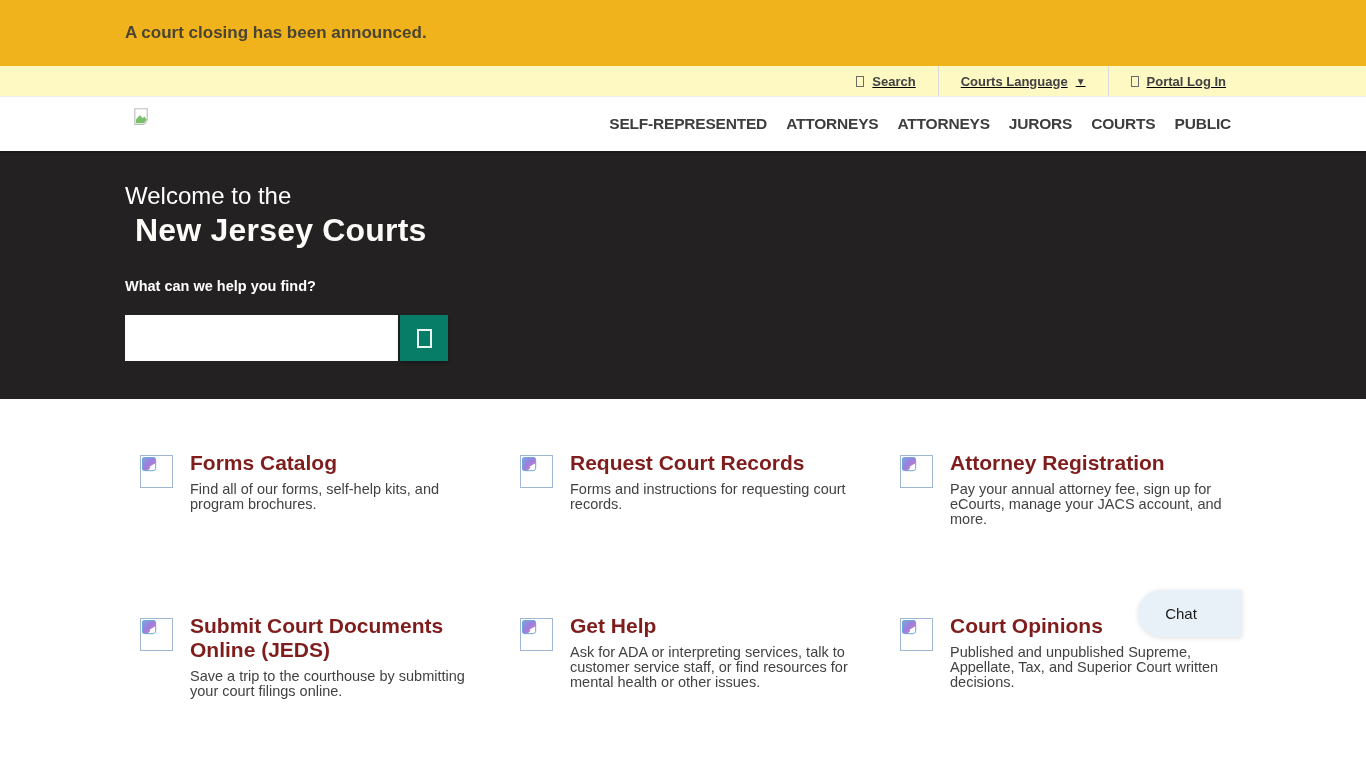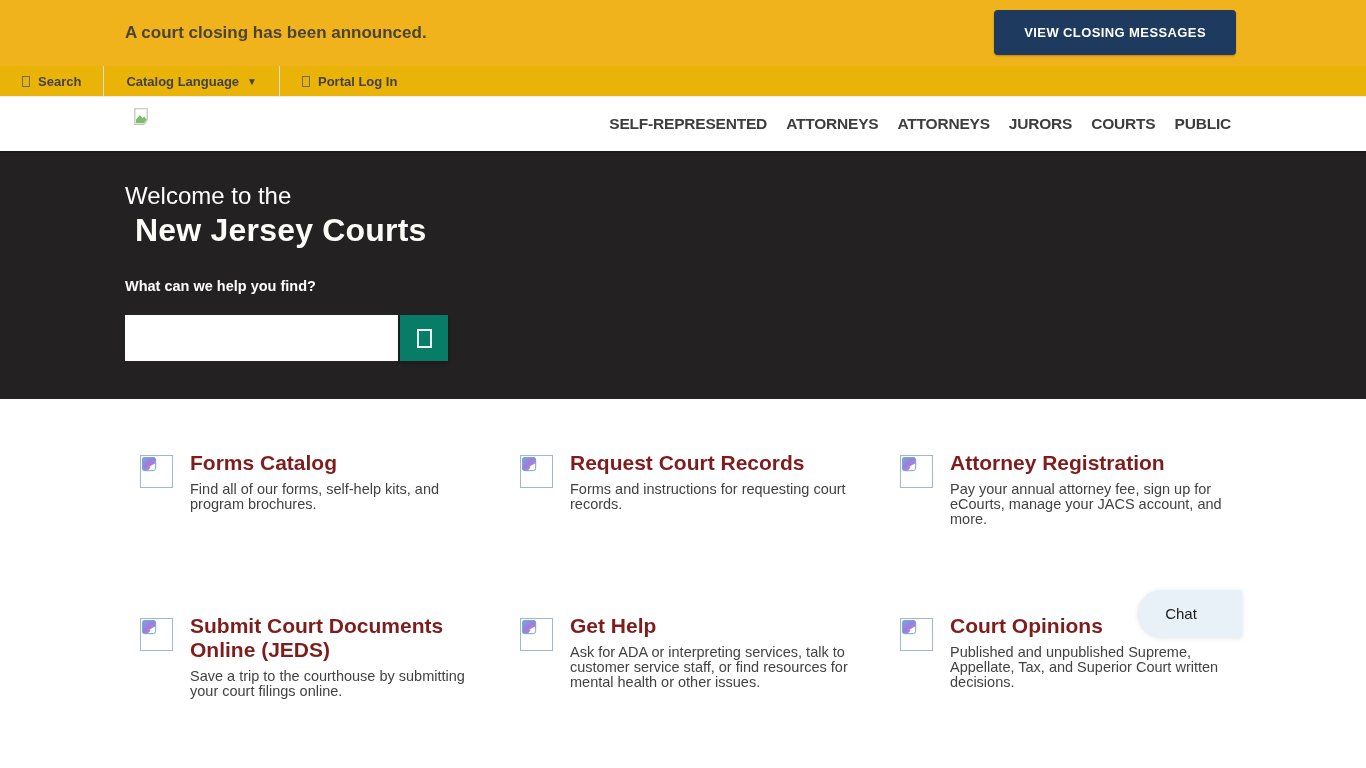--- a/index.html
+++ b/index.html
@@ -11,22 +11,22 @@
   .banner { position:absolute; top:0; left:0; width:1366px; height:66px;
     background:#F1B31C; display:flex; align-items:center; }
   .banner-msg { margin-left:125px; font-size:17px; font-weight:bold; color:#4A4433; }
   .banner-btn { position:absolute; right:130px; top:10px; height:45px; padding:0 30px;
     background:#1E3A5F; color:#fff; border:none; border-radius:4px;
     font-family:"Liberation Sans", sans-serif; font-size:13px; font-weight:bold;
     letter-spacing:.4px; cursor:pointer; box-shadow:0 1px 2px rgba(0,0,0,.25); }
 
   
   .utility { position:absolute; top:66px; left:0; width:1366px; height:31px;
-    background:#eab308; border-bottom:1px solid #ECECEC;
-    display:flex; justify-content:flex-start; align-items:stretch; padding-right:140px; }
+    background:#fef9c3; border-bottom:1px solid #ECECEC;
+    display:flex; justify-content:flex-end; align-items:stretch; padding-right:140px;text-decoration:underline; }
   .util-item { display:flex; align-items:center; gap:8px; padding:0 22px;
     font-size:13px; font-weight:bold; color:#424242; cursor:pointer; }
   .util-item:last-child { padding-right:0; }
   .util-sep { width:1px; background:#D9D9D9; }
   .tofu { display:inline-block; width:8px; height:11px;
     border:1px solid #6b6b6b; background:transparent; }
   .caret { font-size:10px; color:#424242; }
 
   
   .mainnav { position:absolute; top:97px; left:0; width:1366px; height:54px;
@@ -98,31 +98,30 @@
       <path d="M3.5 11 l3.5-4 2.5 3 1.5-1.5 2 2.5 -2.5 3.5 h-7 z" fill="#7CBF6B"></path>
       <path d="M13.5 11.5 l-3 4 3-1 z" fill="#E0E0E0"></path>
     </g>
   </defs>
 </svg>
 
 <div class="page">
 
   <div class="banner">
     <div class="banner-msg">A court closing has been announced.</div>
-    <button class="banner-btn">VIEW CLOSING MESSAGES</button>
   </div>
 
   <div class="utility">
     <div class="util-item">
       <span class="tofu"></span>
       <span>Search</span>
     </div>
     <div class="util-sep"></div>
     <div class="util-item">
-      <span>Catalog Language</span>
+      <span>Courts Language</span>
       <span class="caret">▼</span>
     </div>
     <div class="util-sep"></div>
     <div class="util-item">
       <span class="tofu"></span>
       <span>Portal Log In</span>
     </div>
   </div>
 
   <div class="mainnav">

